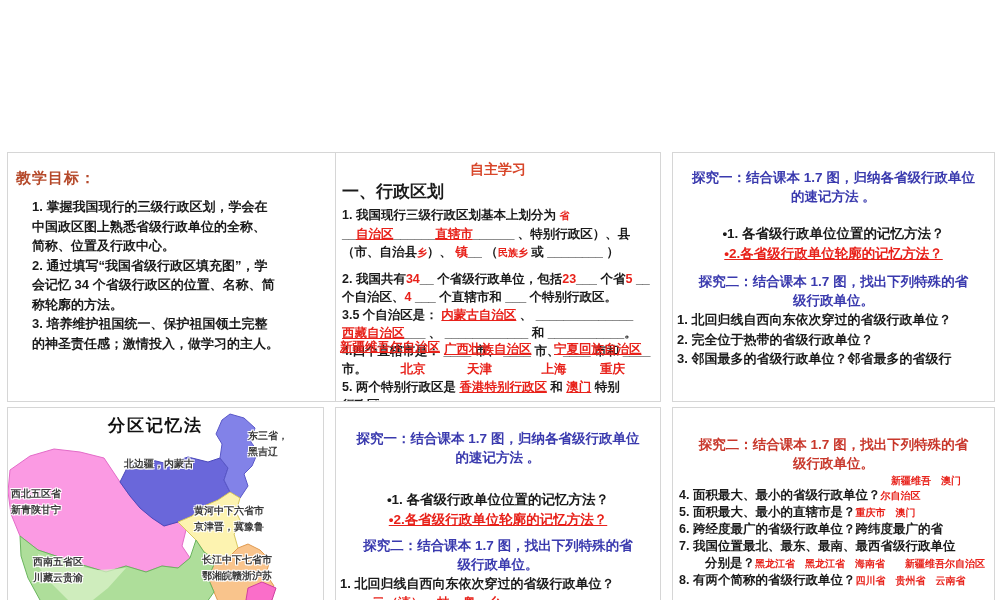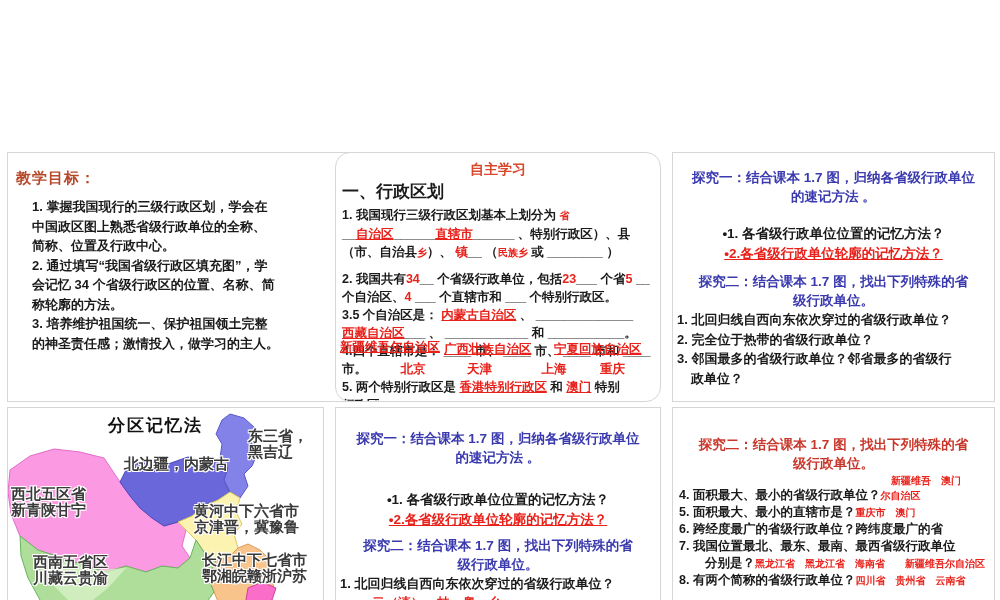--- a/index.html
+++ b/index.html
@@ -6,21 +6,21 @@
   body{
     width:1000px;height:600px;overflow:hidden;background:#ffffff;
     font-family:"Liberation Sans","DejaVu Sans",sans-serif;
     -webkit-font-smoothing:antialiased;
   }
   .slide{
     position:absolute;background:#ffffff;border:1px solid #d6d6d6;
     box-sizing:border-box;overflow:hidden;
   }
   #slide1{left:7px;top:152px;width:346px;height:250px;}
-  #slide2{left:335px;top:152px;width:326px;height:250px;border-radius:15px;}
+  #slide2{left:335px;top:152px;width:326px;height:250px;}
   #slide3{left:672px;top:152px;width:323px;height:250px;}
   #slide4{left:7px;top:407px;width:317px;height:250px;}
   #slide5{left:335px;top:407px;width:326px;height:250px;}
   #slide6{left:672px;top:407px;width:323px;height:250px;}
   .inner{position:relative;width:100%;height:100%;}
 
   
   .s1-title{color:#b5492a;font-weight:bold;font-size:15px;margin:16px 0 9px 8px;letter-spacing:1px;}
   .s1-body{margin-left:24px;margin-right:4px;font-size:13px;font-weight:bold;color:#1a1a1a;line-height:19.5px;white-space:nowrap;}
 
@@ -56,21 +56,21 @@
   
   .s6-title{color:#c8372b;text-align:center;font-weight:bold;font-size:13.5px;line-height:19px;white-space:nowrap;}
   .s6-pad{padding-top:27px;}
   .s6-lines{margin-left:6px;font-size:12.5px;font-weight:bold;line-height:17px;white-space:nowrap;}
   .pre-ans{padding-left:212px;line-height:12px;margin-top:2px;}
   .cont{padding-left:26px;}
 
   
   .map-svg{position:absolute;left:0;top:0;}
   .halo{
-    position:absolute;font-weight:bold;color:#3a3a3a;font-size:15px;line-height:16px;white-space:nowrap;
+    position:absolute;font-weight:bold;color:#3a3a3a;font-size:10px;line-height:16px;white-space:nowrap;
     text-shadow:-1px -1px 0 #fff,1px -1px 0 #fff,-1px 1px 0 #fff,1px 1px 0 #fff,0 1px 0 #fff,0 -1px 0 #fff;
   }
   .halo span{display:block;}
   .map-title{
     position:absolute;left:100px;top:6px;font-weight:bold;color:#111;font-size:17px;letter-spacing:2px;white-space:nowrap;
     text-shadow:-1px -1px 0 #fff,1px -1px 0 #fff,-1px 1px 0 #fff,1px 1px 0 #fff;
   }
   .lbl-northeast{left:240px;top:20px;}
   .lbl-north{left:116px;top:48px;}
   .lbl-northwest{left:3px;top:78px;}
@@ -132,21 +132,20 @@
   <div class="inner s3-pad">
     <div class="bt">探究一：结合课本 1.7 图，归纳各省级行政单位</div>
     <div class="bt">的速记方法 。</div>
     <div class="item gap18">•1. 各省级行政单位位置的记忆方法？</div>
     <div class="item-red">•2.各省级行政单位轮廓的记忆方法？</div>
     <div class="bt gap8">探究二：结合课本 1.7 图，找出下列特殊的省</div>
     <div class="bt">级行政单位。</div>
     <div class="q">1. 北回归线自西向东依次穿过的省级行政单位？</div>
     <div class="q">2. 完全位于热带的省级行政单位？</div>
     <div class="q">3. 邻国最多的省级行政单位？邻省最多的省级行</div>
-    <div class="q q-cont">政单位？</div>
   </div>
 </div>
 
 <div class="slide" id="slide4">
   <div class="inner">
     <svg class="map-svg" width="315" height="248" viewBox="0 0 315 248">
 
       <polygon stroke="#e36bc8" stroke-width="1" points="2,62 22,48 46,41 72,44 96,50 112,74 122,88 132,100 144,110 156,118 170,114 178,122 174,138 182,150 170,160 154,158 138,164 118,158 98,164 78,158 54,150 30,142 12,128 3,106 0,84" fill="#fb9ae3"></polygon>
 
       <polygon stroke="#4a48bb" stroke-width="1" points="112,74 120,58 140,51 160,56 180,49 200,54 212,50 220,60 216,72 222,84 210,92 196,98 184,108 170,114 156,118 144,110 132,100 122,88" fill="#6a67da"></polygon>

